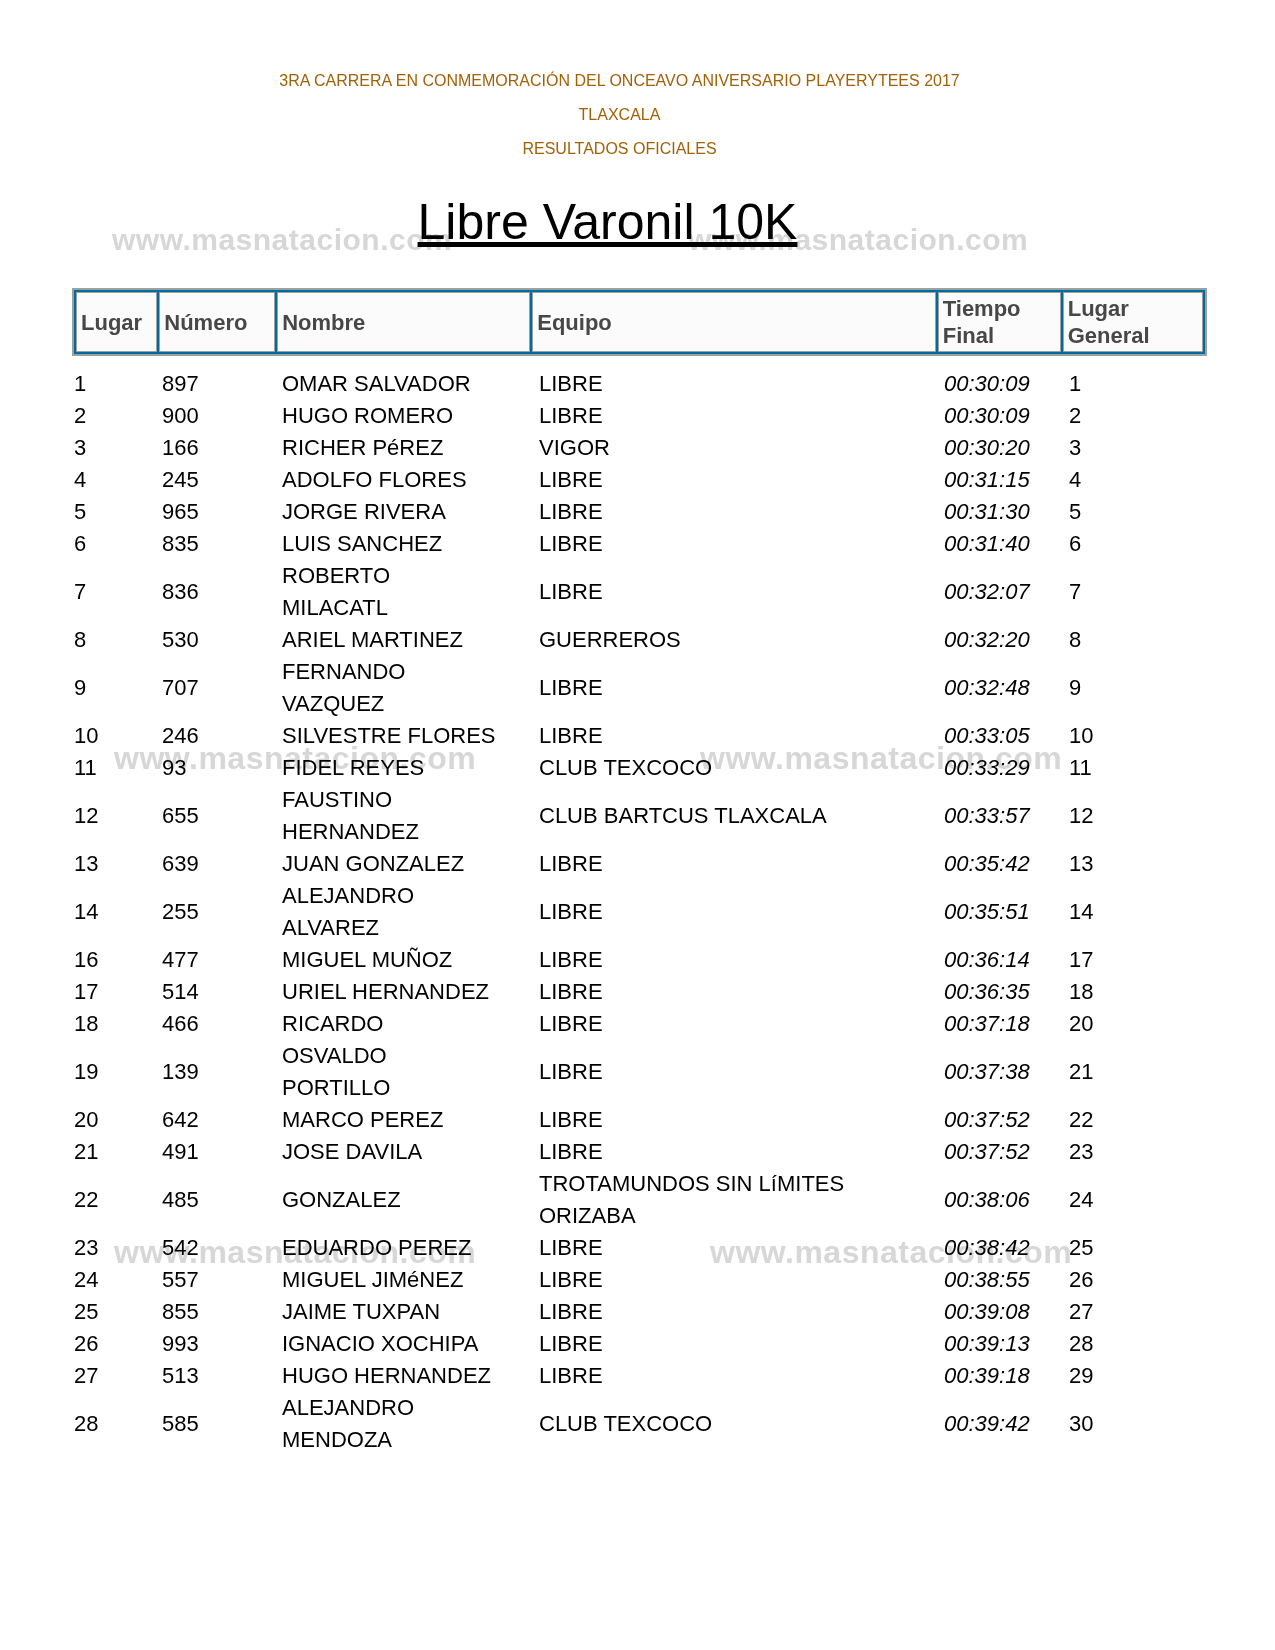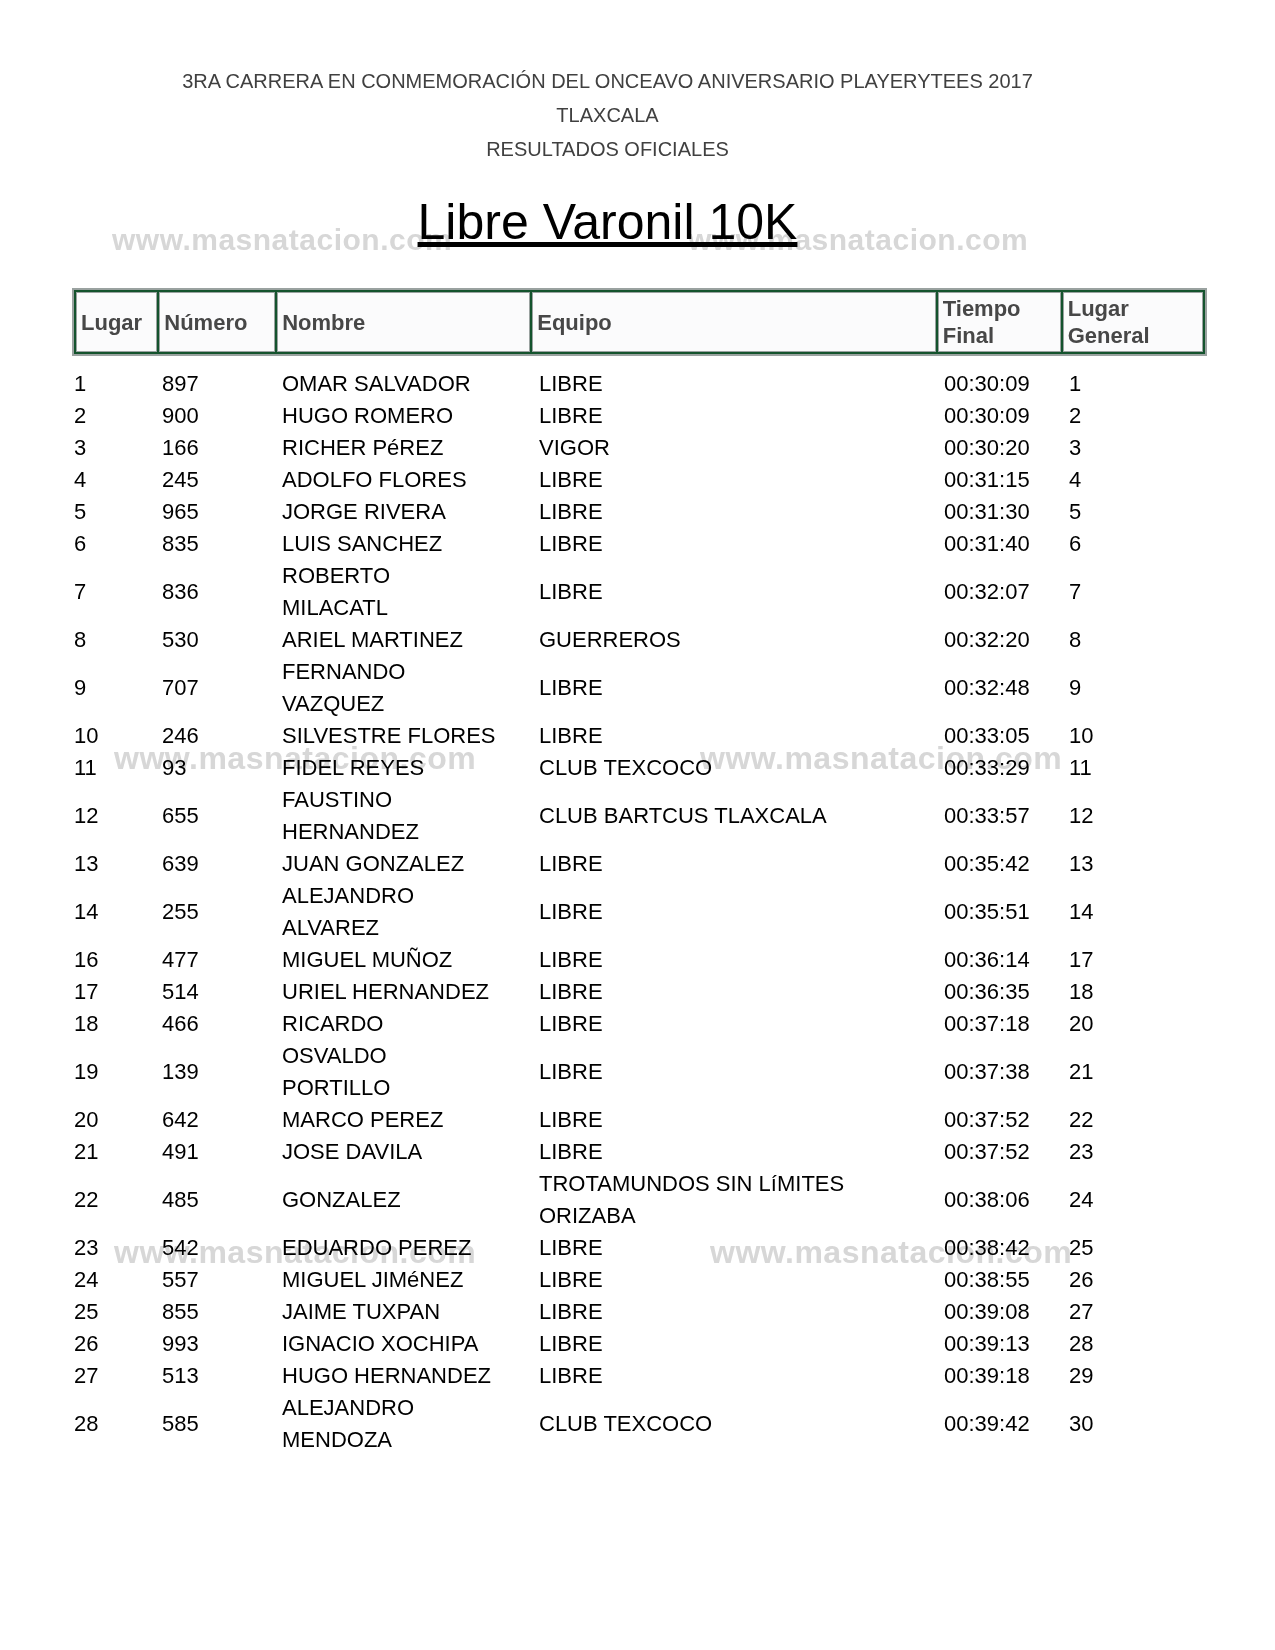--- a/index.html
+++ b/index.html
@@ -19,34 +19,34 @@
   .watermark{
     position:absolute;z-index:0;
     color:var(--watermark);
     font-weight:bold;letter-spacing:.5px;white-space:nowrap;
   }
   .wm-sm{font-size:30px;}
   .wm-lg{font-size:32px;}
   
   .doc-heading{
     position:absolute;left:0;top:64px;width:1215px;z-index:1;
-    text-align:center;font-size:20px;line-height:34px;color:#404040;
+    text-align:center;font-size:16px;line-height:34px;color:#a16207;padding-left:12px;
   }
   .doc-heading .bold{font-weight:normal;}
   .category-title{
     position:absolute;left:0;top:192px;width:1215px;z-index:1;
     text-align:center;font-size:50px;line-height:60px;color:#000;text-decoration:underline;
   }
   
   .header-table{
     position:absolute;left:72px;top:288px;z-index:1;
     width:1135px;table-layout:fixed;
     border:2px solid var(--header-border);
     border-spacing:2px;border-collapse:separate;
-    background:#14532d;
+    background:#0369a1;
     box-sizing:border-box;
   }
   .header-table th{
     border:1px solid var(--header-border);
     background-color:#fbfbfc;
     background-image:
       radial-gradient(#e3e3ee 22%, rgba(0,0,0,0) 23%),
       radial-gradient(#e7eee5 22%, rgba(0,0,0,0) 23%);
     background-size:4px 4px;
     background-position:0 0,2px 2px;
@@ -65,21 +65,21 @@
   }
   .body-table td{
     font-size:22px;line-height:32px;
     vertical-align:middle;text-align:left;
     padding:0 2px 0 4px;
     white-space:pre-line;overflow:hidden;
     box-sizing:border-box;
   }
   .body-table td.c-lugar{padding-left:2px;}
   .body-table td.c-equipo{padding-left:6px;}
-  .body-table td.c-tiempo{padding-left:8px;white-space:nowrap;}
+  .body-table td.c-tiempo{padding-left:8px;white-space:nowrap;font-style:italic;}
   .body-table td.c-general{padding-left:6px;}
 </style>
 </head>
 <body>
 
 <div id="watermark-layer">
     <span class="watermark wm-sm" style="left: 112px; top: 223px;">www.masnatacion.com</span>
     <span class="watermark wm-sm" style="left: 688px; top: 223px;">www.masnatacion.com</span>
     <span class="watermark wm-lg" style="left: 114px; top: 740px;">www.masnatacion.com</span>
     <span class="watermark wm-lg" style="left: 700px; top: 740px;">www.masnatacion.com</span>

